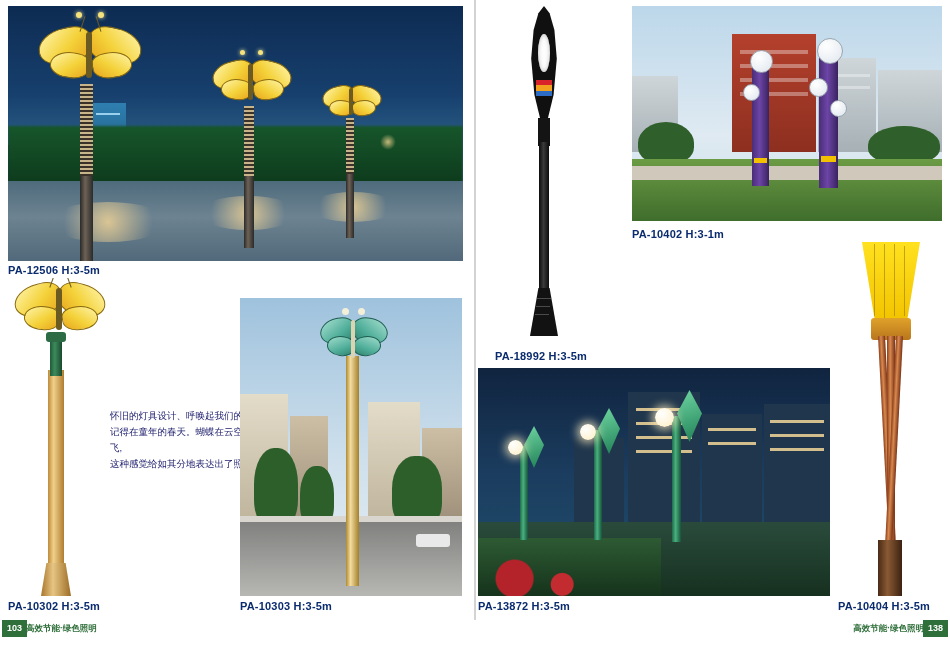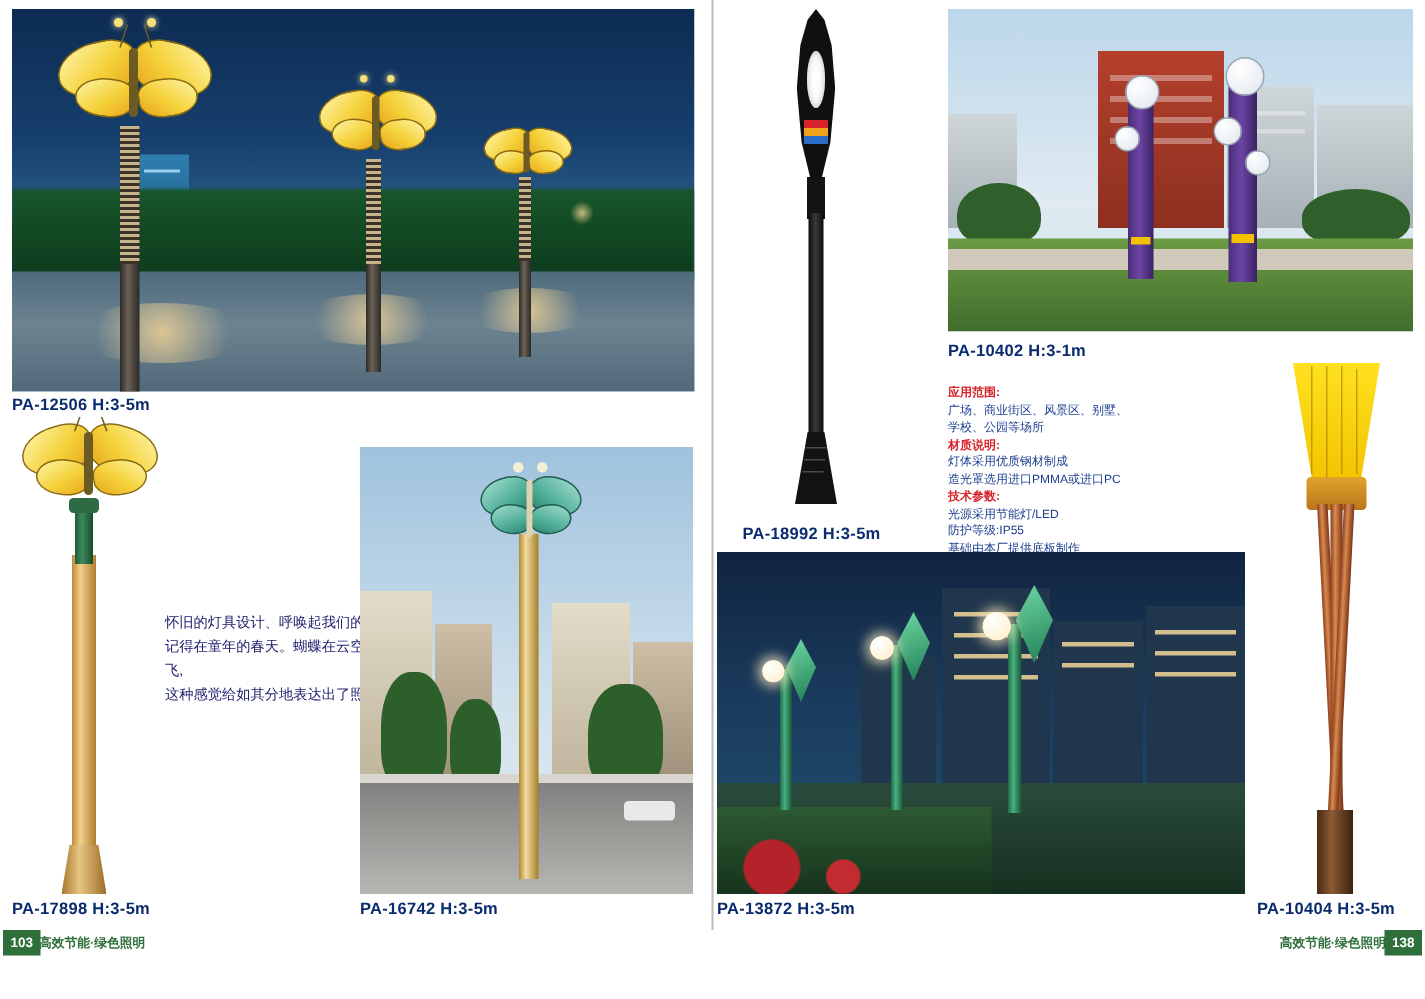--- a/index.html
+++ b/index.html
@@ -219,21 +219,21 @@
       <div class="wing" style="left:0;top:4px;width:46px;height:30px;transform:rotate(-14deg);"></div>
       <div class="wing" style="left:44px;top:4px;width:46px;height:30px;transform:rotate(14deg) scaleX(-1);"></div>
       <div class="wing" style="left:10px;top:26px;width:34px;height:22px;transform:rotate(8deg);"></div>
       <div class="wing" style="left:48px;top:26px;width:34px;height:22px;transform:rotate(-8deg) scaleX(-1);"></div>
       <div class="body" style="left:42px;top:8px;width:6px;height:42px;"></div>
       <div class="ant" style="left:38px;top:-8px;height:16px;transform:rotate(20deg);"></div>
       <div class="ant" style="left:54px;top:-8px;height:16px;transform:rotate(-20deg);"></div>
 
     </div>
   </div>
-  <div class="caption" style="left:8px;top:600px;">PA-17898 H:3-5m</div>
+  <div class="caption" style="left:8px;top:600px;">PA-10302 H:3-5m</div>
 
   <div class="para" style="left:110px;top:408px;">
     <div>怀旧的灯具设计、呼唤起我们的回忆。还</div>
     <div>记得在童年的春天。蝴蝶在云空中若隐若现飞,</div>
     <div>这种感觉给如其分地表达出了照对心中浪漫,</div>
   </div>
 
   <div class="photo" id="ph10303">
     <div class="d-sky"></div>
     <div class="d-bld" style="left:0;top:96px;width:48px;height:128px;"></div>
@@ -250,21 +250,21 @@
     <div class="d-bf">
       <div class="w" style="left:0;top:4px;width:34px;height:24px;transform:rotate(-12deg);"></div>
       <div class="w" style="left:32px;top:4px;width:34px;height:24px;transform:rotate(12deg) scaleX(-1);"></div>
       <div class="w" style="left:7px;top:22px;width:26px;height:18px;transform:rotate(8deg);"></div>
       <div class="w" style="left:33px;top:22px;width:26px;height:18px;transform:rotate(-8deg) scaleX(-1);"></div>
       <div style="position:absolute;left:31px;top:6px;width:4px;height:38px;background:#dcd3b0;border-radius:2px;"></div>
       <div style="position:absolute;left:22px;top:-6px;width:7px;height:7px;border-radius:50%;background:#f4f0d8;"></div>
       <div style="position:absolute;left:38px;top:-6px;width:7px;height:7px;border-radius:50%;background:#f4f0d8;"></div>
     </div>
   </div>
-  <div class="caption" style="left:240px;top:600px;">PA-16742 H:3-5m</div>
+  <div class="caption" style="left:240px;top:600px;">PA-10303 H:3-5m</div>
 
   <div class="photo" id="ph10401">
     <div class="spear">
       <div class="spear-head"></div>
       <div class="spear-eye"></div>
       <div class="spear-stripes"></div>
       <div class="spear-neck"></div>
       <div class="spear-shaft"></div>
       <div class="spear-base"></div>
       <div class="spear-base-ln" style="left:17px;top:292px;"></div>
@@ -300,32 +300,20 @@
     <div class="vlamp" style="left:176px;top:32px;width:40px;height:150px;">
       <div class="col" style="left:11px;top:16px;width:19px;height:134px;"></div>
       <div class="globe" style="left:9px;top:0;width:24px;height:24px;"></div>
       <div class="globe" style="left:1px;top:40px;width:17px;height:17px;"></div>
       <div class="globe" style="left:22px;top:62px;width:15px;height:15px;"></div>
       <div class="band" style="left:13px;top:118px;width:15px;height:6px;"></div>
     </div>
   </div>
   <div class="caption" style="left:632px;top:228px;">PA-10402 H:3-1m</div>
 
-  <div class="spec" style="left:632px;top:256px;">
-    <div class="hd">应用范围:</div>
-    <div class="bd">广场、商业街区、风景区、别墅、</div>
-    <div class="bd">学校、公园等场所</div>
-    <div class="hd">材质说明:</div>
-    <div class="bd">灯体采用优质钢材制成</div>
-    <div class="bd">造光罩选用进口PMMA或进口PC</div>
-    <div class="hd">技术参数:</div>
-    <div class="bd">光源采用节能灯/LED</div>
-    <div class="bd">防护等级:IP55</div>
-    <div class="bd">基础由本厂提供底板制作</div>
-  </div>
 
   <div class="photo" id="ph10403">
     <div class="n2-sky"></div>
     <div class="n2-bld" style="left:150px;top:24px;width:72px;height:130px;"></div>
     <div class="n2-bld" style="left:224px;top:46px;width:60px;height:108px;"></div>
     <div class="n2-bld" style="left:286px;top:36px;width:66px;height:118px;"></div>
     <div class="n2-bld" style="left:96px;top:70px;width:50px;height:84px;"></div>
     <div class="n2-lit" style="left:158px;top:40px;width:56px;height:3px;"></div>
     <div class="n2-lit" style="left:158px;top:54px;width:56px;height:3px;"></div>
     <div class="n2-lit" style="left:158px;top:68px;width:56px;height:3px;"></div>

